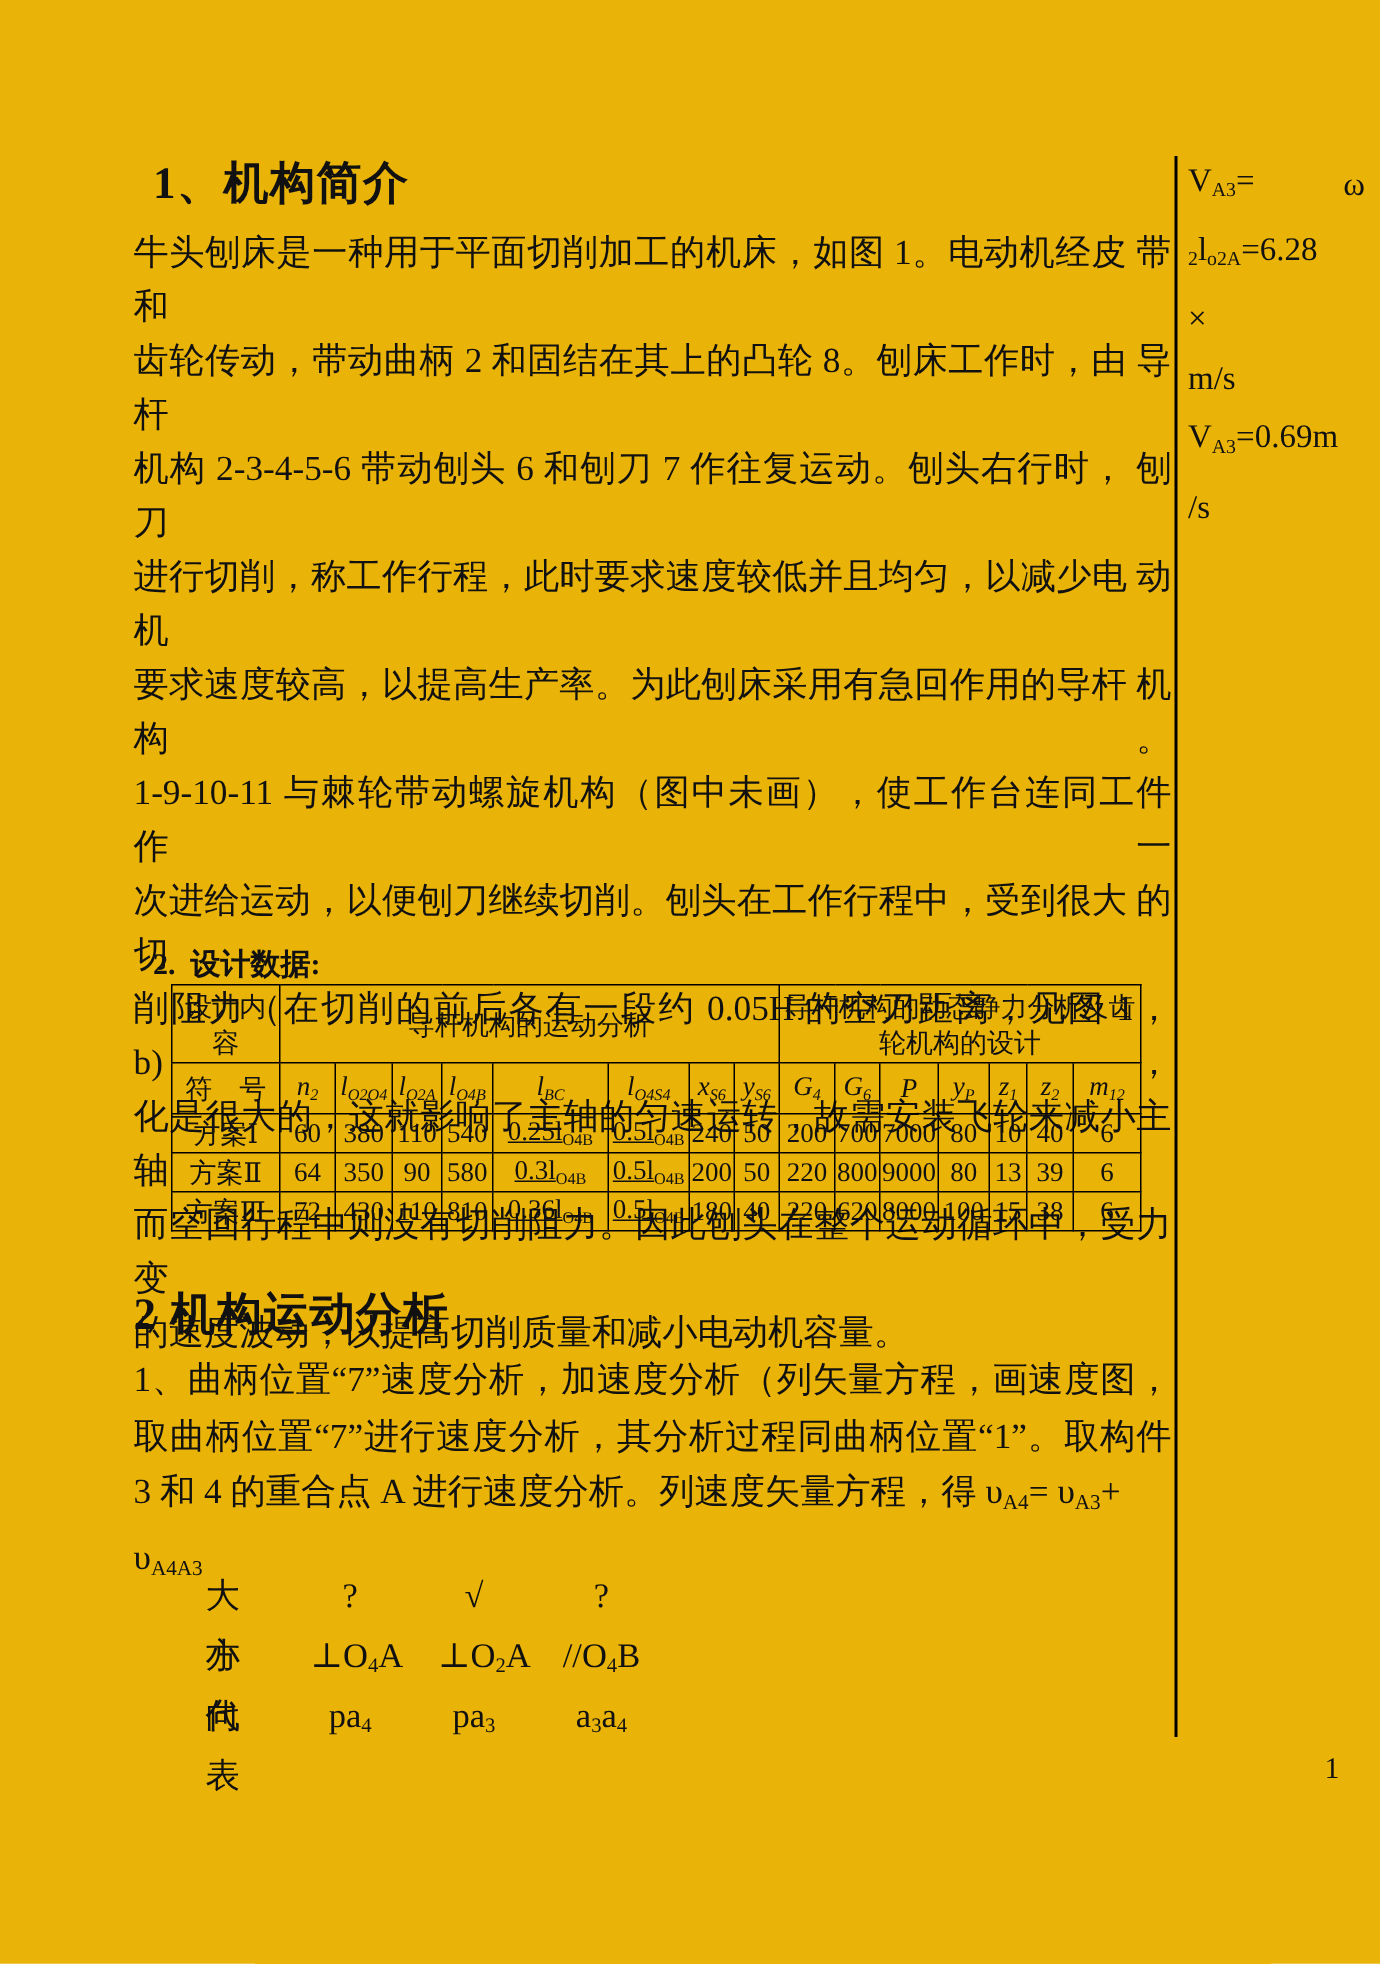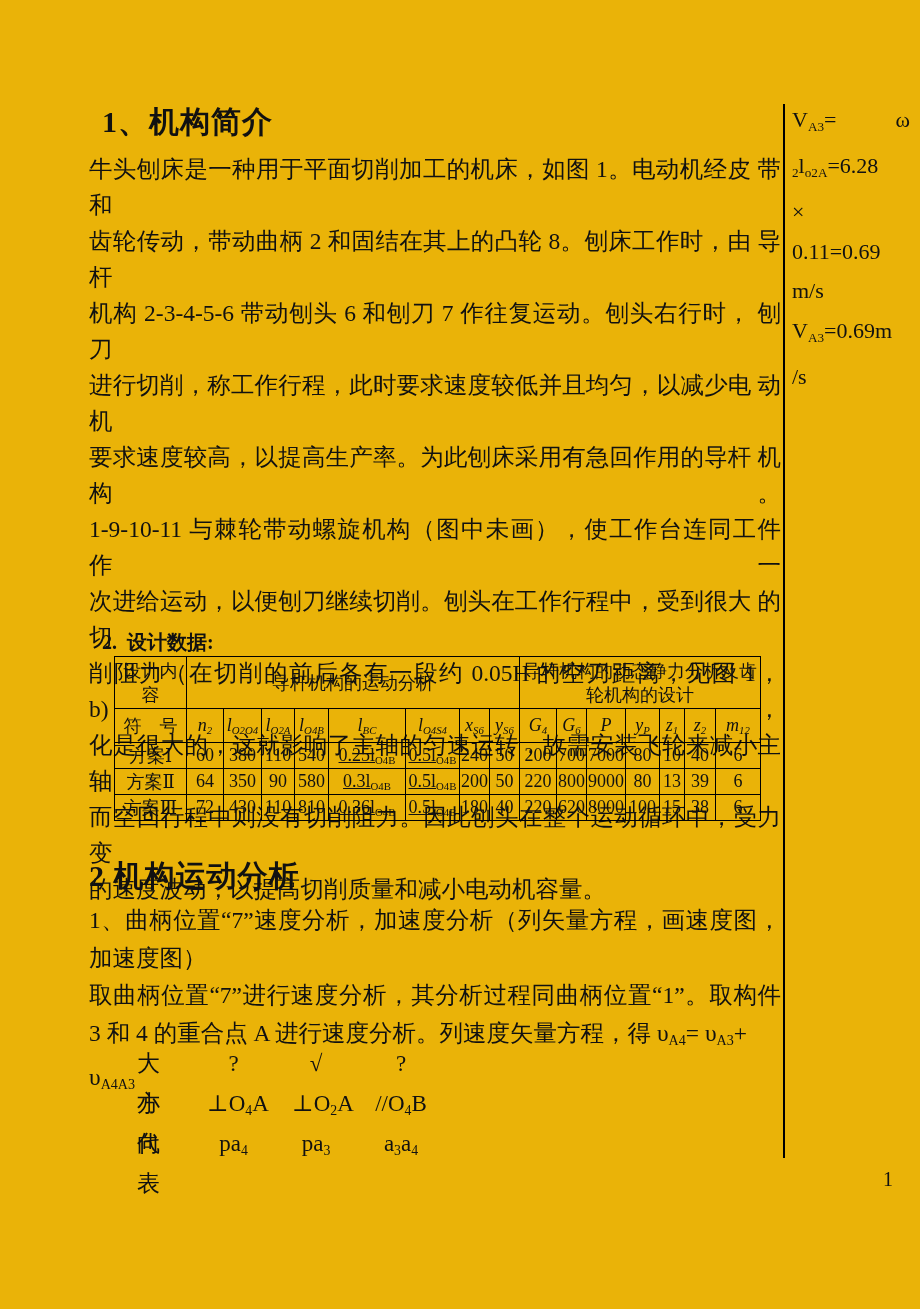--- a/index.html
+++ b/index.html
@@ -39,21 +39,21 @@
 
   .vrows { position:absolute; top:1044px; left:0; width:450px; font-size:23px; }
   .vrow { display:grid; grid-template-columns:70px 85px 80px 90px; height:40px; line-height:40px; padding-left:16px; }
   .vrow .vc { text-align:center;margin-left:32px; }
   .vrow .vc0 { text-align:left; }
 
   .divider { position:absolute; left:783px; top:104px; width:2px; height:1054px; background:#000; }
 
   .sidebar { position:absolute; left:792px; top:100px; width:124px; font-size:22px; line-height:39.5px; }
   .sidebar .sline { white-space:pre; }
-  .sidebar .sline1 { display:flex; justify-content:space-between; padding-right:6px; }
+  .sidebar .sline1 { display:flex; justify-content:space-between; padding-right:6px;align-items:center; }
 
   .pagenum { position:absolute; left:876px; top:1168px; width:24px; text-align:center; font-size:20px; }
 </style>
 </head>
 <body>
 
 <div class="page">
 
   <div class="main">
 
@@ -172,21 +172,20 @@
         <td><span>38</span></td>
         <td><span>6</span></td>
       </tr>
     </tbody>
       </table>
 
     <h1 class="title-2">2 机构运动分析</h1>
 
     <div class="mlines">
       <div class="mline full"><span>1、曲柄位置“7”速度分析，加速度分析（列矢量方程，画速度图，</span></div>
-      <div class="mline"><span>加速度图）</span></div>
       <div class="mline full"><span>取曲柄位置“7”进行速度分析，其分析过程同曲柄位置“1”。取构件</span></div>
       <div class="mline"><span>3 和 4 的重合点 A 进行速度分析。列速度矢量方程，得 υ</span><span class="sub">A4</span><span>= υ</span><span class="sub">A3</span><span>+ υ</span><span class="sub">A4A3</span></div>
     </div>
 
     <div class="vrows">
       <div class="vrow">
         <span class="vc vc0"><span>大小</span></span>
         <span class="vc"><span>?</span></span>
         <span class="vc"><span>√</span></span>
         <span class="vc"><span>?</span></span>
@@ -209,21 +208,20 @@
 
   <div class="divider"></div>
 
   <div class="sidebar">
     <div class="sline sline1">
       <span><span>V</span><span class="sub">A3</span><span>=</span></span>
       <span><span>ω</span></span>
     </div>
     <div class="sline"><span class="sub">2</span><span>l</span><span class="sub">o2A</span><span>=6.28</span></div>
     <div class="sline"><span>×</span></div>
-    <div class="sline"><span>0.11=0.69</span></div>
     <div class="sline"><span>m/s</span></div>
     <div class="sline"><span>V</span><span class="sub">A3</span><span>=0.69m</span></div>
     <div class="sline"><span>/s</span></div>
   </div>
 
   <div class="pagenum">1</div>
 
 </div>
 
 </body></html>

